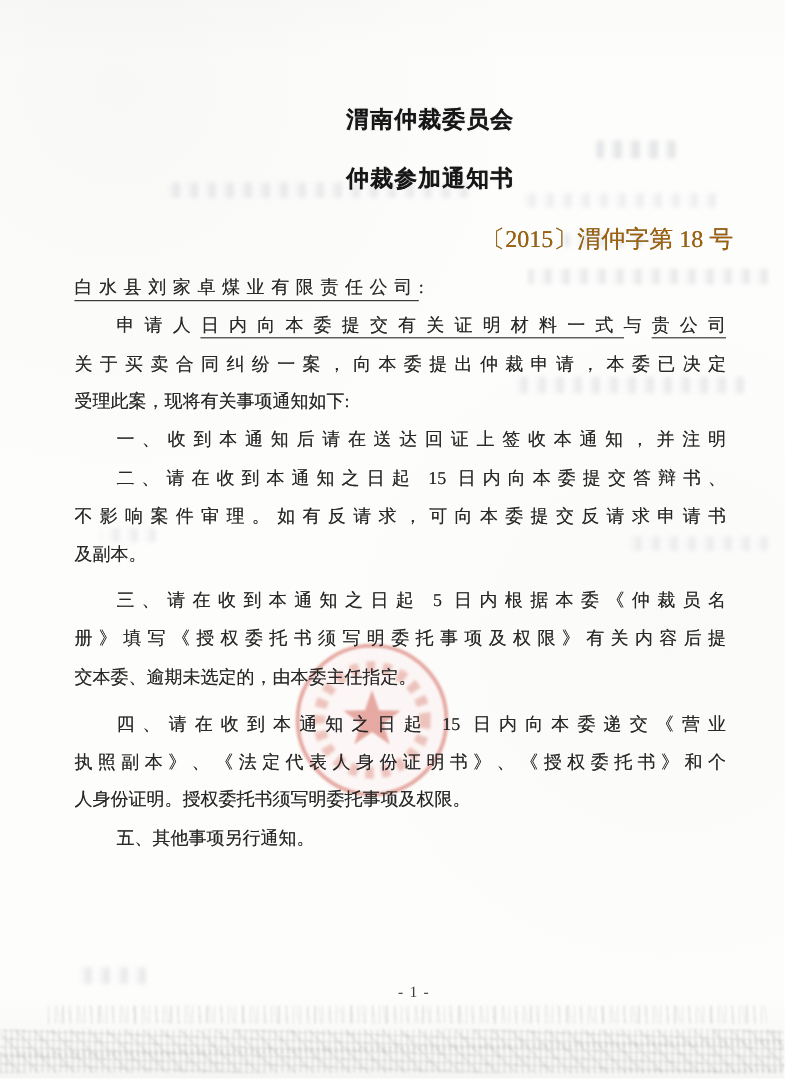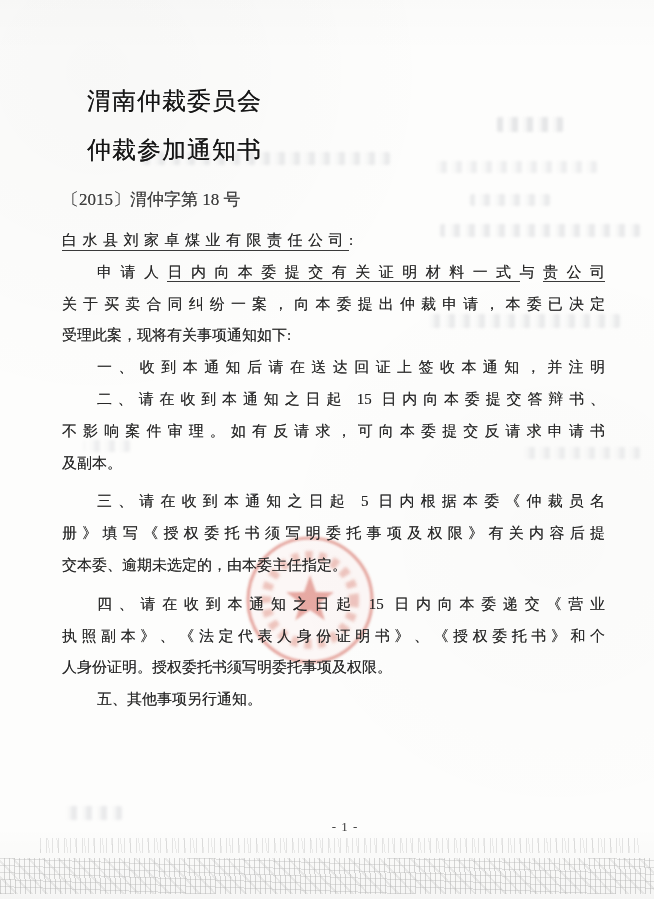--- a/index.html
+++ b/index.html
@@ -11,28 +11,28 @@
   }
   .page::before{ 
     content:"";position:absolute;inset:0;pointer-events:none;
     background:
       radial-gradient(circle at 15% 8%, rgba(0,0,0,0.018), transparent 35%),
       radial-gradient(circle at 85% 60%, rgba(0,0,0,0.012), transparent 40%),
       linear-gradient(180deg, rgba(0,0,0,0.012) 0%, rgba(0,0,0,0) 6%, rgba(0,0,0,0) 92%, rgba(0,0,0,0.03) 100%);
   }
   .content{position:absolute;left:62px;top:86px;width:543px;z-index:3;}
   .org-title,.doc-title{
-    transform:translateX(25px);
-    font-weight:normal;font-size:24px;line-height:30px;color:#161616;
+    text-align:center;transform:translateX(25px);
+    font-weight:bold;font-size:19px;line-height:30px;color:#161616;
     letter-spacing:1px;text-shadow:0 0 .6px rgba(20,20,20,.8);
   }
   .doc-title{margin-top:19px;}
   .case-number{
-    margin-top:23px;margin-right:-6px;
-    font-size:17px;line-height:24px;color:#404040;
+    margin-top:23px;margin-right:-6px;text-align:right;
+    font-size:20px;line-height:24px;color:#a16207;
     text-shadow:0 0 .5px rgba(40,40,40,.7);
   }
   .docbody{margin-top:13px;font-size:15px;color:#282828;
     text-shadow:0 0 .5px rgba(40,40,40,.65);}
   .line{line-height:31.8px;text-align:left;}
   .line.just{text-align:justify;text-align-last:justify;}
   .line.ind{padding-left:35px;}
   .line.gap{margin-top:7px;}
   .line.ls{letter-spacing:5.5px;}
   .u{border-bottom:1px solid #3a3a3a;padding-bottom:1.5px;}

